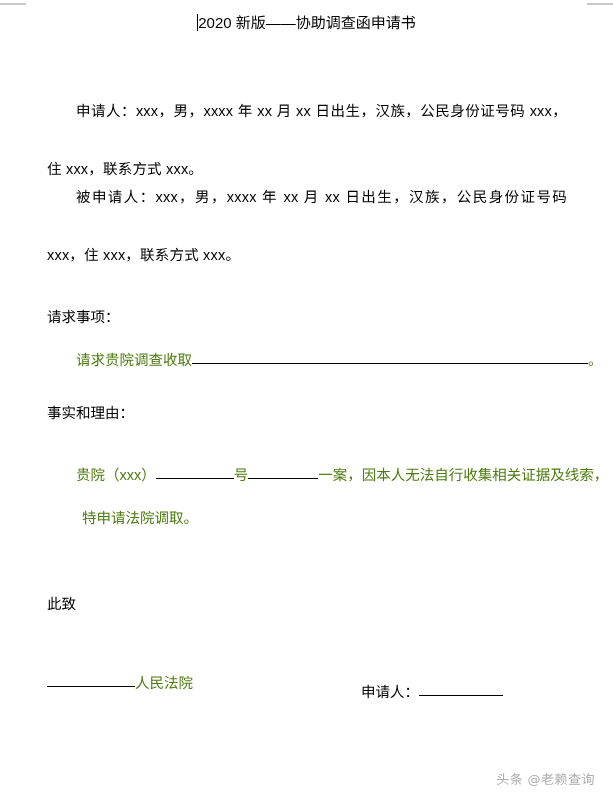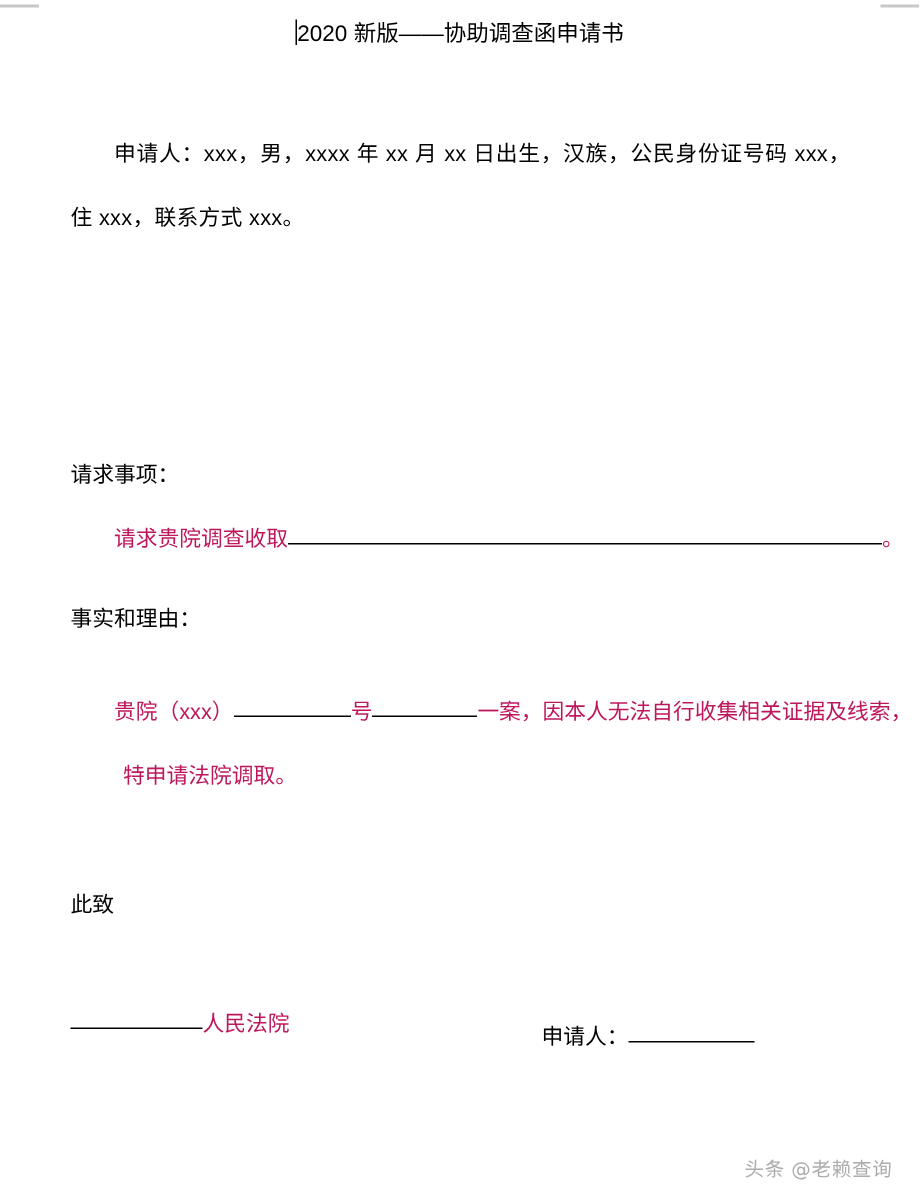--- a/index.html
+++ b/index.html
@@ -60,21 +60,21 @@
     background: #000000;
     vertical-align: -3px;
     margin-right: 0px;
   }
 
   .para {
     position: absolute;
     left: 47px;
     width: 520px;
     font-size: 14.5px;
-    line-height: 43px;
+    line-height: 58px;
     color: #000000;
     text-align: justify;
     text-justify: inter-ideograph;
     letter-spacing: 0.2px;
   }
   .para.indent { text-indent: 29px; }
 
   .head {
     position: absolute;
     left: 47px;
@@ -82,21 +82,21 @@
     line-height: 43px;
     color: #000000;
     white-space: nowrap;
   }
 
   .line-row {
     position: absolute;
     left: 47px;
     font-size: 14.5px;
     line-height: 43px;
-    color: #be185d;
+    color: #4d7c0f;
     white-space: nowrap;
   }
   .line-row.indent { padding-left: 29px; }
 
   
   .blank {
     display: inline-block;
     border-bottom: 1px solid #000000;
     vertical-align: 1px;
     height: 14px;
@@ -143,20 +143,21 @@
 
   <div class="crop-mark left"></div>
   <div class="crop-mark right"></div>
 
   <div class="doc">
 
     <div class="title-line"><span class="caret"></span><span>2020 新版——协助调查函申请书</span></div>
 
     <div class="para indent" style="top: 82px;">申请人：xxx，男，xxxx 年 xx 月 xx 日出生，汉族，公民身份证号码 xxx，住 xxx，联系方式 xxx。</div>
 
+    <div class="para indent" style="top: 168px;">被申请人：xxx，男，xxxx 年 xx 月 xx 日出生，汉族，公民身份证号码 xxx，住 xxx，联系方式 xxx。</div>
 
     <div class="head" style="top: 296px;">请求事项：</div>
 
     <div class="line-row indent" style="top: 339px;"><span>请求贵院调查收取</span><span class="blank w-long"></span><span>。</span></div>
 
     <div class="head" style="top: 392px;">事实和理由：</div>
 
     <div class="line-row indent" style="top: 454px;"><span>贵院（xxx）</span><span class="blank w-case1"></span><span>号</span><span class="blank w-case2"></span><span>一案，因本人无法自行收集相关证据及线索，</span></div>
 
     <div class="line-row" style="top: 497px; margin-left: 35px;">特申请法院调取。</div>

